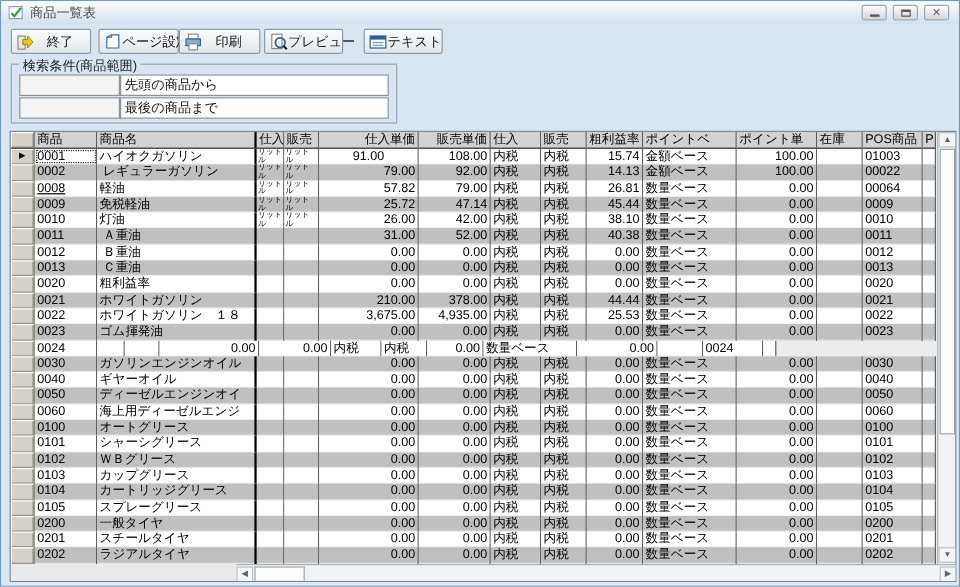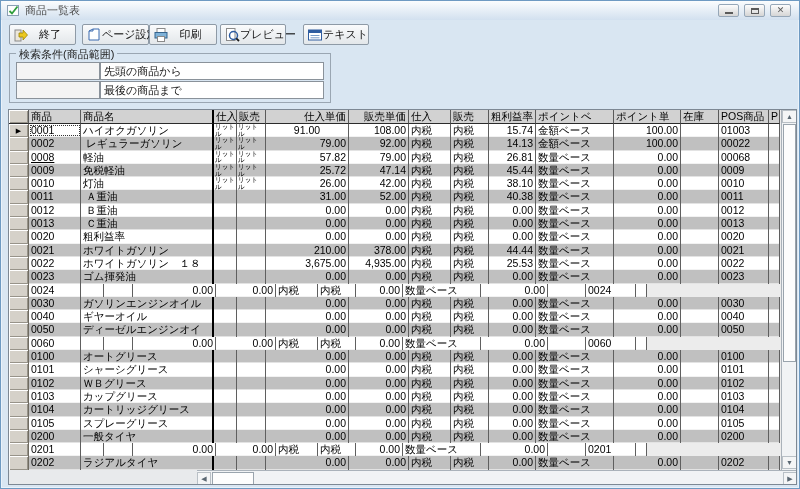--- a/index.html
+++ b/index.html
@@ -228,21 +228,21 @@
           <div class="cell unit" style="width: 23px;">リットル</div>
           <div class="cell unit" style="width: 29px;">リットル</div>
           <div class="cell num" style="width: 83px;">57.82</div>
           <div class="cell num" style="width: 60px;">79.00</div>
           <div class="cell " style="width: 42px;">内税</div>
           <div class="cell " style="width: 38px;">内税</div>
           <div class="cell num" style="width: 47px;">26.81</div>
           <div class="cell " style="width: 78px;">数量ベース</div>
           <div class="cell num" style="width: 67px;">0.00</div>
           <div class="cell " style="width: 38px;"></div>
-          <div class="cell " style="width: 50px;">00068</div>
+          <div class="cell " style="width: 50px;">00064</div>
           <div class="cell " style="width: 11px;"></div>
         </div>
         <div class="grow odd">
           <div class="cell selc" style="width: 20px;"></div>
           <div class="cell " style="width: 52px;">0009</div>
           <div class="cell thick" style="width: 133px;">免税軽油</div>
           <div class="cell unit" style="width: 23px;">リットル</div>
           <div class="cell unit" style="width: 29px;">リットル</div>
           <div class="cell num" style="width: 83px;">25.72</div>
           <div class="cell num" style="width: 60px;">47.14</div>
@@ -454,20 +454,21 @@
           <div class="cell num" style="width: 47px;">0.00</div>
           <div class="cell " style="width: 78px;">数量ベース</div>
           <div class="cell num" style="width: 67px;">0.00</div>
           <div class="cell " style="width: 38px;"></div>
           <div class="cell " style="width: 50px;">0050</div>
           <div class="cell " style="width: 11px;"></div>
         </div>
         <div class="grow even">
           <div class="cell selc" style="width: 20px;"></div>
           <div class="cell " style="width: 52px;">0060</div>
+          <div class="cell thick" style="width: 133px;">海上用ディーゼルエンジ</div>
           <div class="cell unit" style="width: 23px;"></div>
           <div class="cell unit" style="width: 29px;"></div>
           <div class="cell num" style="width: 83px;">0.00</div>
           <div class="cell num" style="width: 60px;">0.00</div>
           <div class="cell " style="width: 42px;">内税</div>
           <div class="cell " style="width: 38px;">内税</div>
           <div class="cell num" style="width: 47px;">0.00</div>
           <div class="cell " style="width: 78px;">数量ベース</div>
           <div class="cell num" style="width: 67px;">0.00</div>
           <div class="cell " style="width: 38px;"></div>
@@ -589,20 +590,21 @@
           <div class="cell num" style="width: 47px;">0.00</div>
           <div class="cell " style="width: 78px;">数量ベース</div>
           <div class="cell num" style="width: 67px;">0.00</div>
           <div class="cell " style="width: 38px;"></div>
           <div class="cell " style="width: 50px;">0200</div>
           <div class="cell " style="width: 11px;"></div>
         </div>
         <div class="grow even">
           <div class="cell selc" style="width: 20px;"></div>
           <div class="cell " style="width: 52px;">0201</div>
+          <div class="cell thick" style="width: 133px;">スチールタイヤ</div>
           <div class="cell unit" style="width: 23px;"></div>
           <div class="cell unit" style="width: 29px;"></div>
           <div class="cell num" style="width: 83px;">0.00</div>
           <div class="cell num" style="width: 60px;">0.00</div>
           <div class="cell " style="width: 42px;">内税</div>
           <div class="cell " style="width: 38px;">内税</div>
           <div class="cell num" style="width: 47px;">0.00</div>
           <div class="cell " style="width: 78px;">数量ベース</div>
           <div class="cell num" style="width: 67px;">0.00</div>
           <div class="cell " style="width: 38px;"></div>

